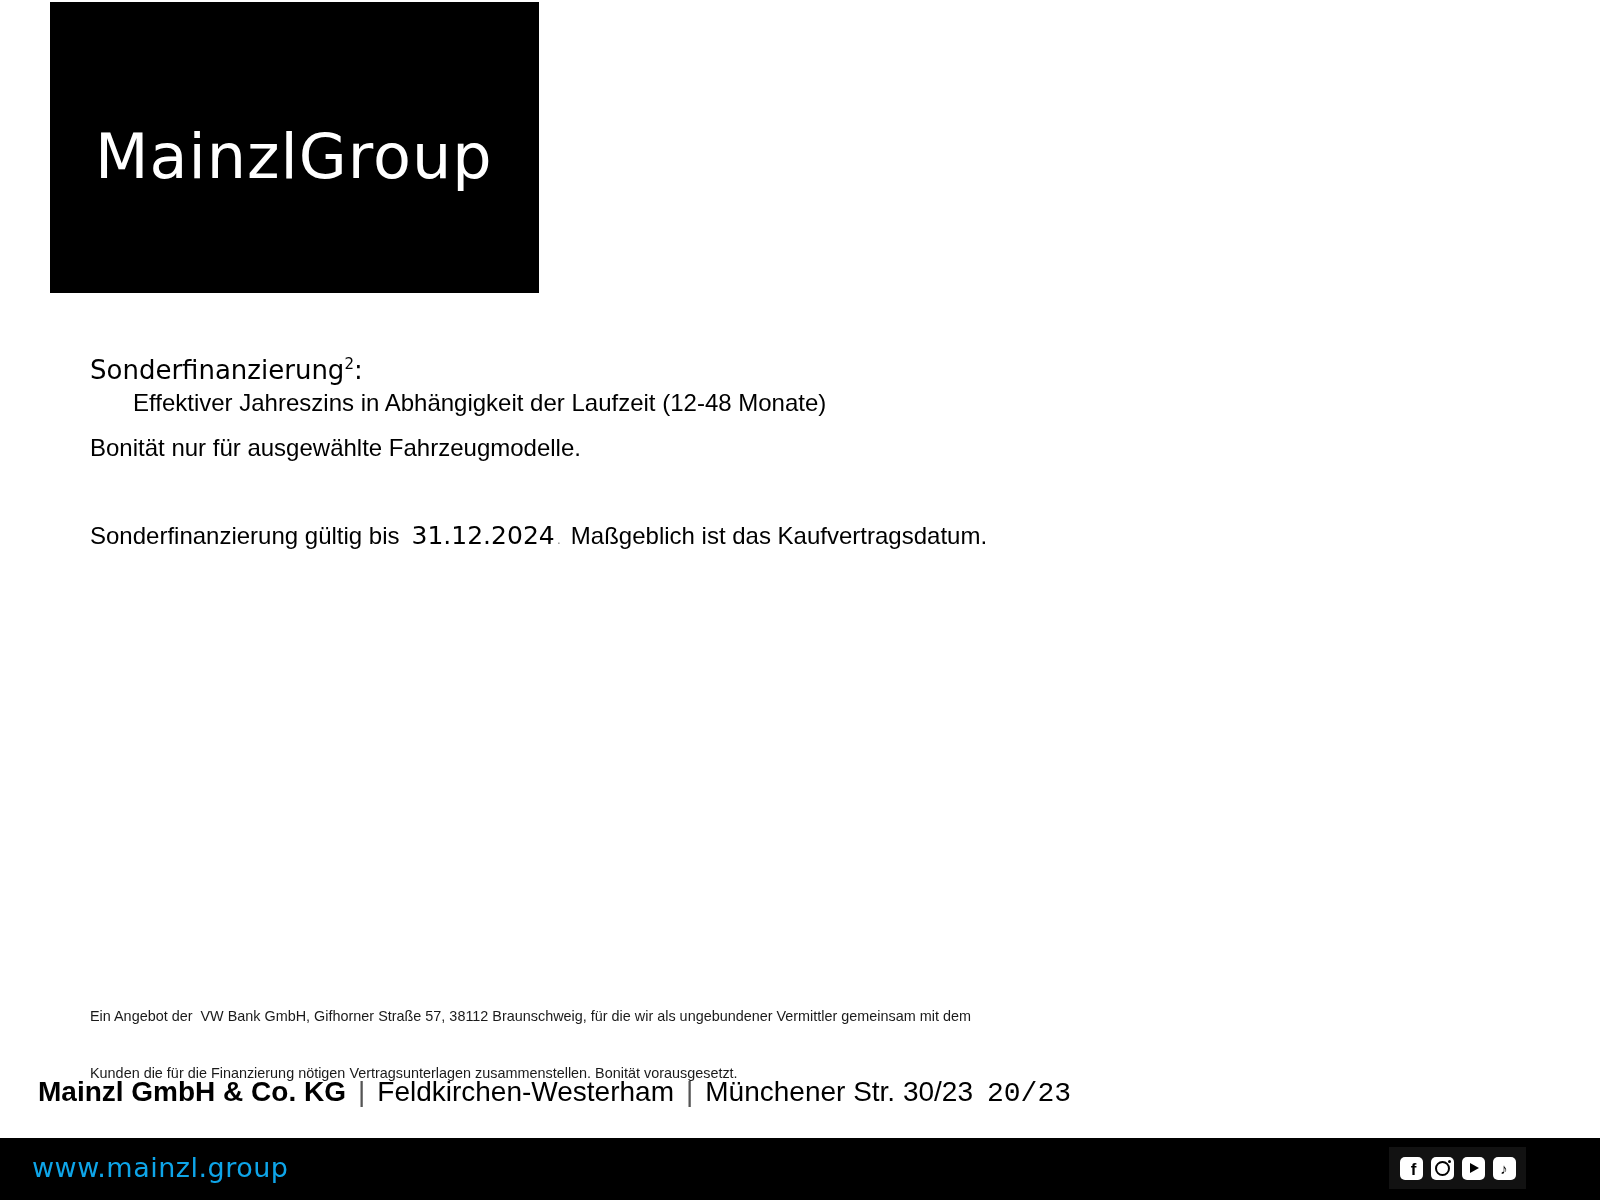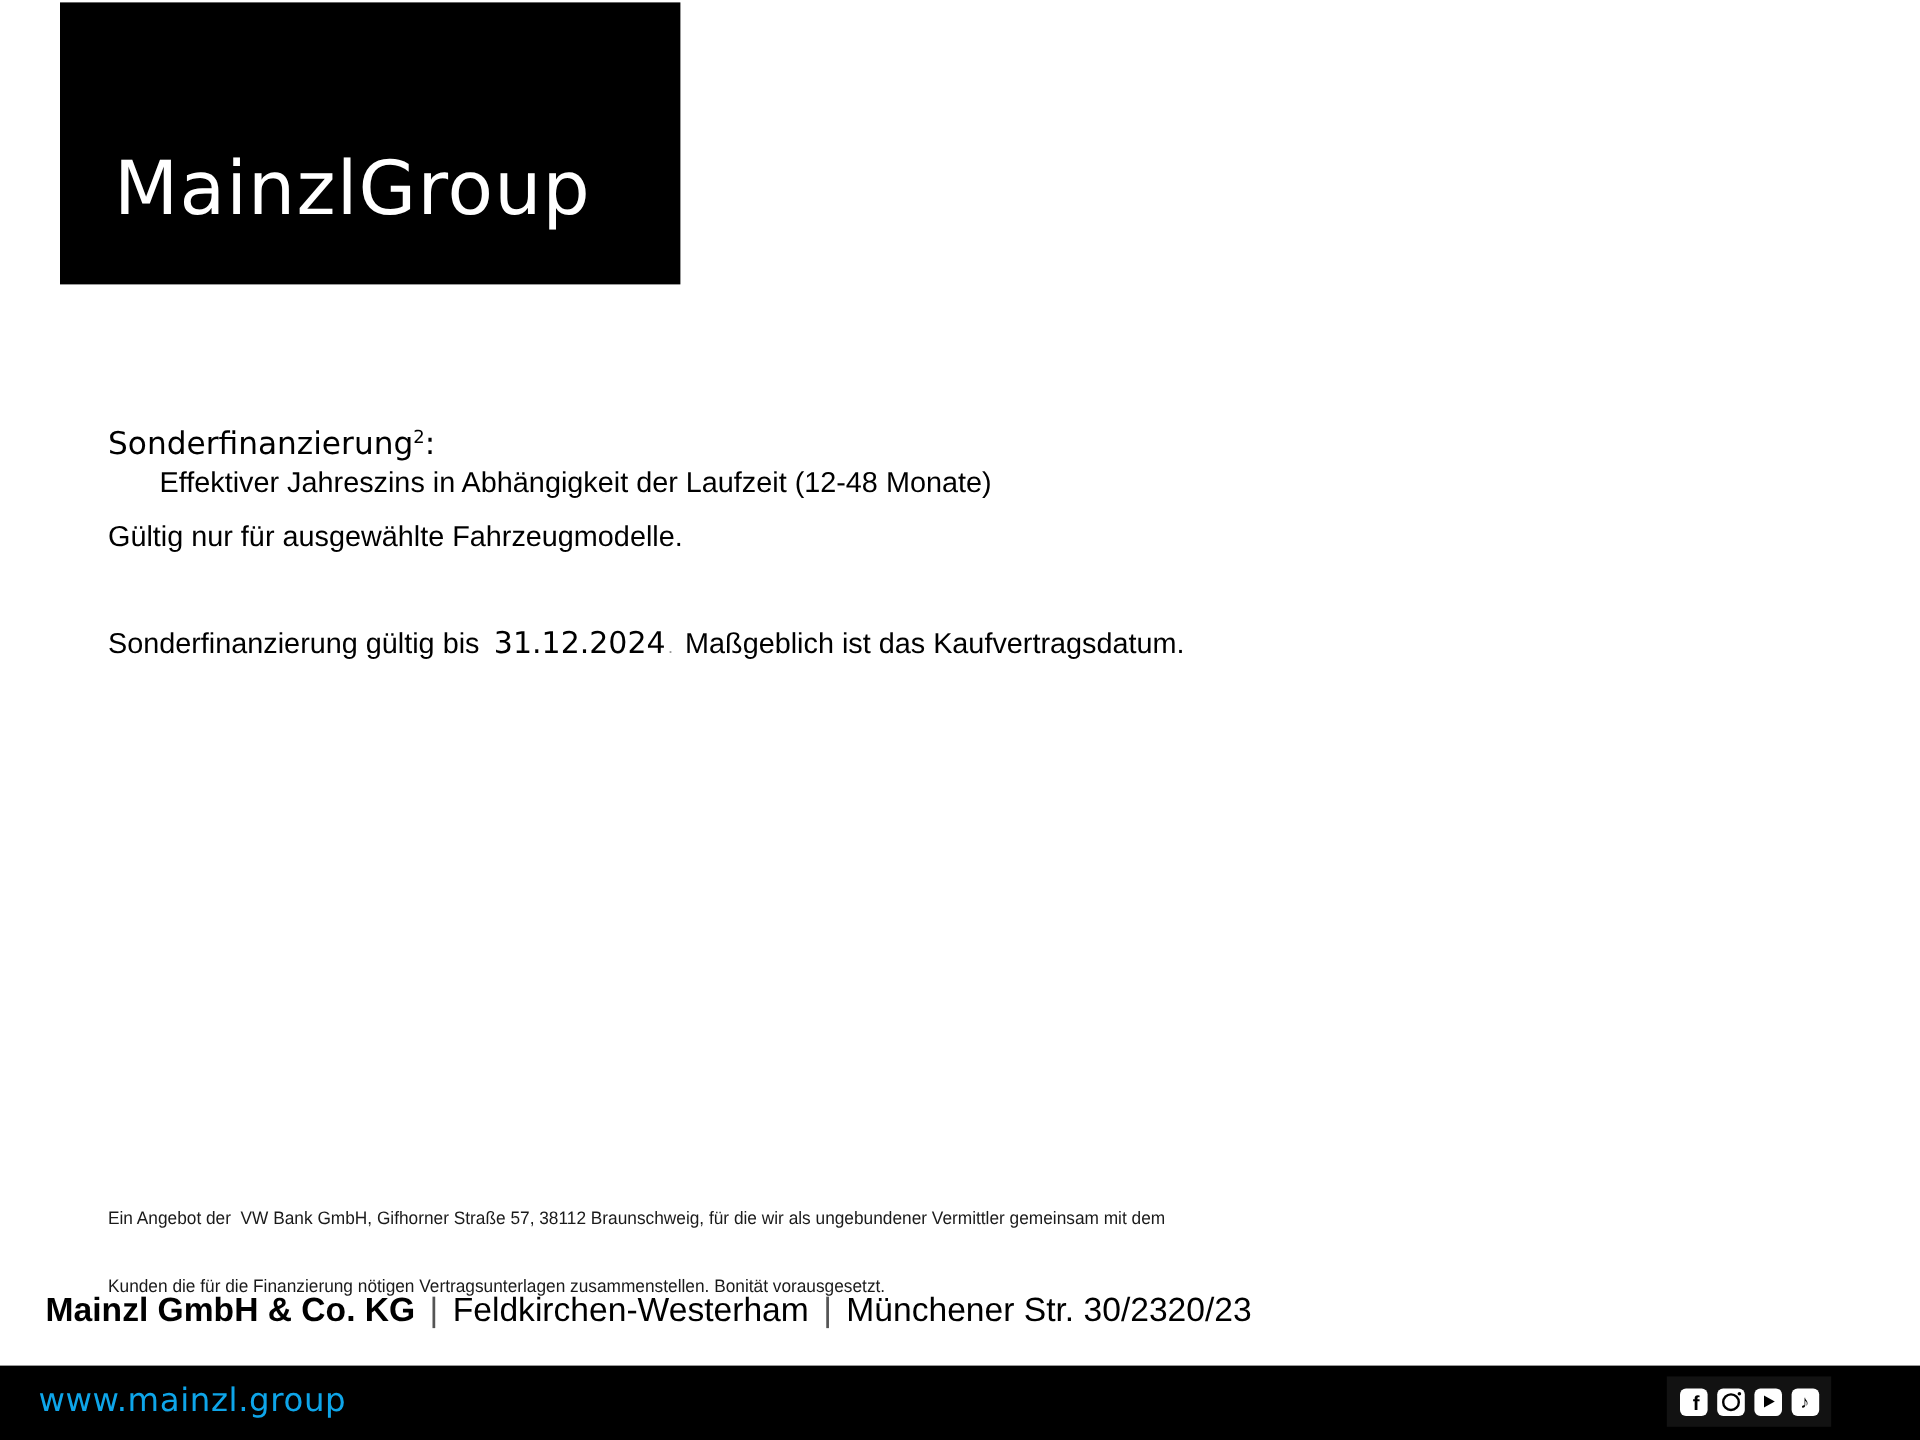--- a/index.html
+++ b/index.html
@@ -1,21 +1,21 @@
 <!DOCTYPE html>
 <html><head>
 <meta charset="utf-8">
 <style>
   html,body{margin:0;padding:0;background:#ffffff;}
   .page{
     position:relative;width:1600px;height:1200px;background:#ffffff;
     font-family:"Liberation Sans",sans-serif;color:#000;overflow:hidden;
   }
   
-  .logo-box{position:absolute;left:50px;top:2px;width:489px;height:235px;background:#000;padding-left:28px;}
+  .logo-box{position:absolute;left:50px;top:2px;width:489px;height:291px;background:#000;}
   .logo-text{
     position:absolute;left:45px;top:118px;color:#fff;
     font-family:"DejaVu Sans",sans-serif;font-weight:400;font-size:62px;letter-spacing:1px;
   }
   
   .heading{position:absolute;left:90px;top:355px;font-family:"DejaVu Sans",sans-serif;font-size:26px;}
   .heading sup{font-size:15px;}
   .subheading{position:absolute;left:90px;top:389px;font-size:24px;margin-left:43px;}
   .validity{position:absolute;left:90px;top:434px;font-size:24px;}
   .promo{position:absolute;left:90px;top:521px;font-size:24px;}
@@ -24,21 +24,21 @@
   .promo .suffix{margin-left:10px;}
   .requirement{position:absolute;left:90px;top:616px;font-size:24px;}
   .disclaimer{
     position:absolute;left:90px;top:968px;font-size:15px;line-height:19px;color:#1a1a1a;
     white-space:pre-wrap;transform:scaleX(0.96);transform-origin:left top;
   }
   
   .company-bar{position:absolute;left:38px;top:1076px;font-size:28px;white-space:nowrap;}
   .company-bar .name{font-weight:700;}
   .company-bar .pipe{color:#555;margin:0 12px;font-weight:300;}
-  .company-bar .addr-field{font-family:Liberation Sans, sans-serif;}
+  .company-bar .addr-field{font-family:Liberation Mono, monospace;margin-left:14px;}
   
   .footer-bar{position:absolute;left:0;top:1138px;width:1600px;height:62px;background:#000;}
   .footer-url{
     position:absolute;left:32px;top:14px;color:#0ea5e9;
     font-family:"DejaVu Sans",sans-serif;font-size:27px;letter-spacing:0.5px;
   }
   .social-panel{
     position:absolute;left:1389px;top:9px;width:137px;height:42px;background:#121212;
     display:flex;align-items:center;justify-content:center;gap:8px;
   }
@@ -58,21 +58,21 @@
 <div class="page">
 
   <div class="logo-box">
     <span class="logo-text">MainzlGroup</span>
   </div>
 
   <div class="heading"><span>Sonderfinanzierung</span><sup>2</sup><span>:</span></div>
 
   <div class="subheading">Effektiver Jahreszins in Abhängigkeit der Laufzeit (12-48 Monate)</div>
 
-  <div class="validity">Gültig nur für ausgewählte Fahrzeugmodelle.</div>
+  <div class="validity">Bonität nur für ausgewählte Fahrzeugmodelle.</div>
 
   <div class="promo"><span>Sonderfinanzierung gültig bis</span><span class="date">31.12.2024</span><span class="faint-period">.</span><span class="suffix">Maßgeblich ist das Kaufvertragsdatum.</span></div>
 
 
   <div class="disclaimer">
     <div>Ein Angebot der  VW Bank GmbH, Gifhorner Straße 57, 38112 Braunschweig, für die wir als ungebundener Vermittler gemeinsam mit dem</div>
     <div>Kunden die für die Finanzierung nötigen Vertragsunterlagen zusammenstellen. Bonität vorausgesetzt.</div>
   </div>
 
   <div class="company-bar"><span class="name">Mainzl GmbH &amp; Co. KG</span><span class="pipe">|</span><span>Feldkirchen-Westerham</span><span class="pipe">|</span><span>Münchener Str. 30/23</span><span class="addr-field">20/23</span></div>

